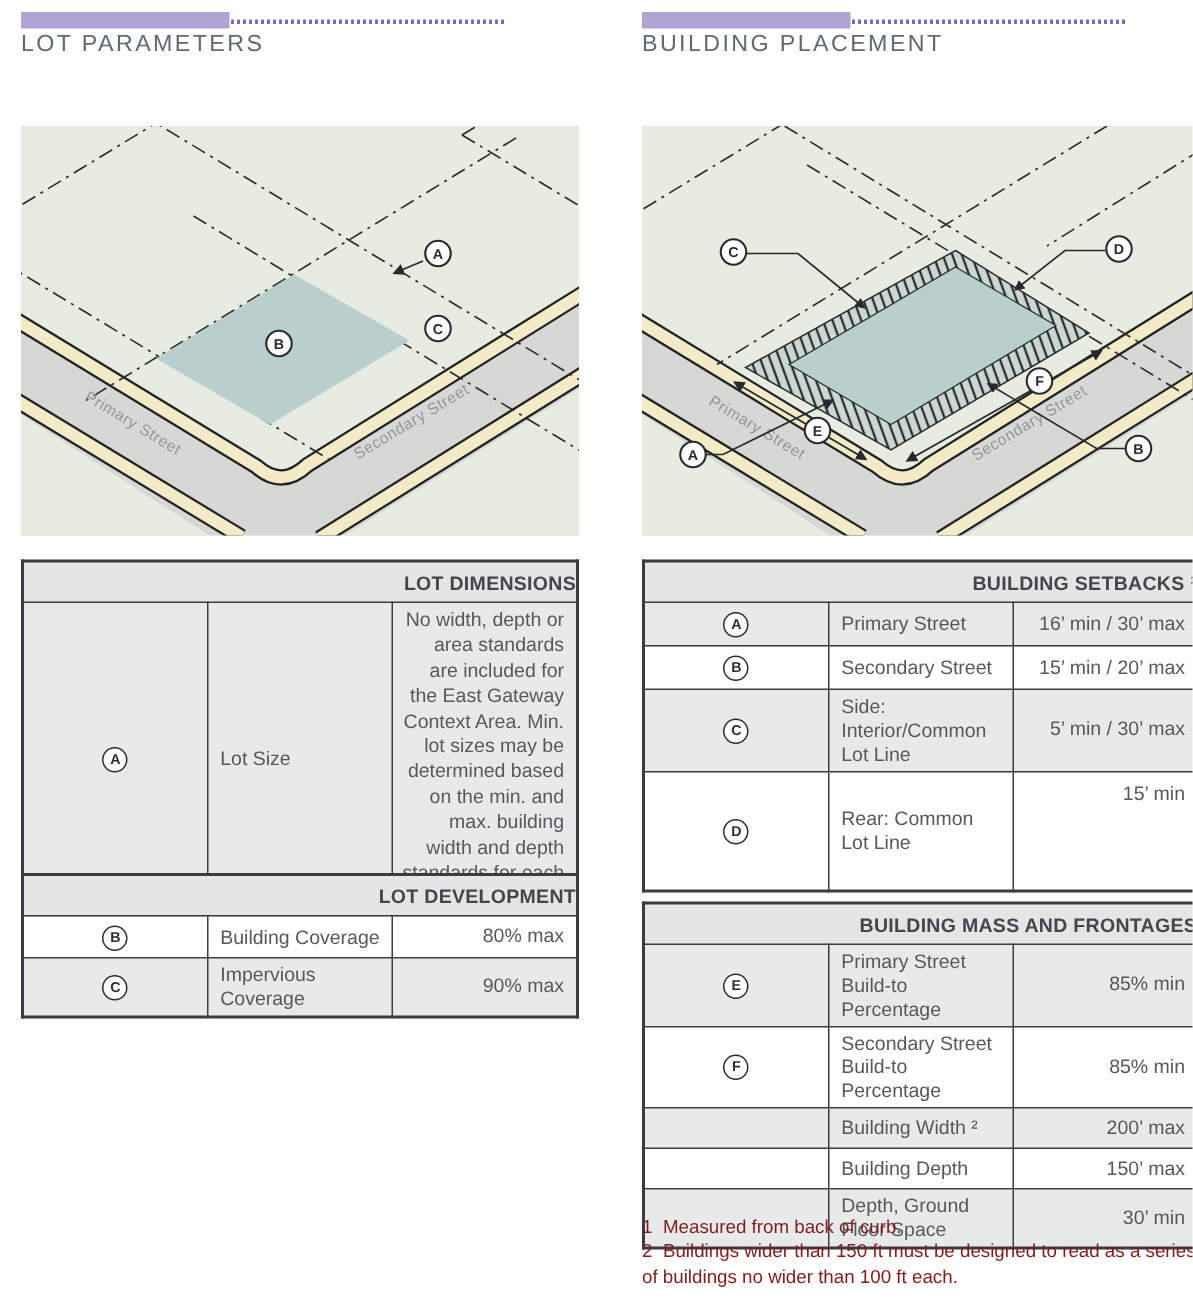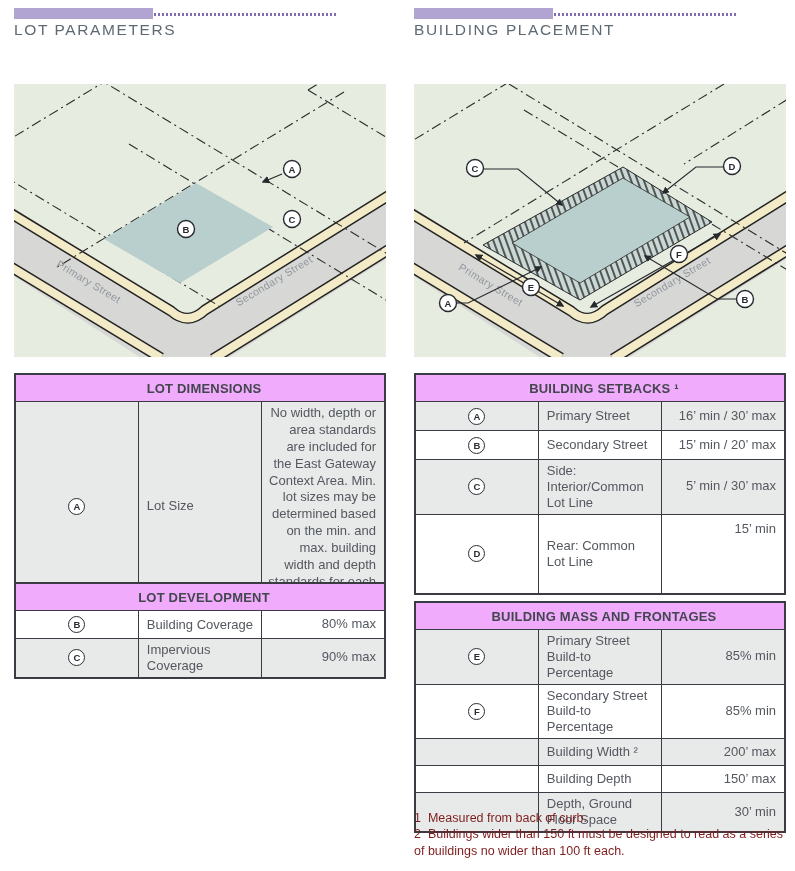--- a/index.html
+++ b/index.html
@@ -1,36 +1,36 @@
 <!DOCTYPE html>
 <html><head>
 <meta charset="utf-8">
 <style>
   html,body{margin:0;padding:0;}
   body{
     width:795px;height:871px;position:relative;background:#ffffff;
     font-family:"Liberation Sans",sans-serif;overflow:hidden;
   }
   .col{position:absolute;top:0;width:324px;height:871px;}
-  .colL{left:14px;} .colR{left:414px;}
+  .colL{left:14px;} .colR{left:428px;}
 
   .dots{position:absolute;top:13px;left:0;right:0;height:3px;
     background:repeating-linear-gradient(90deg,#7e6cb4 0 2px,rgba(0,0,0,0) 2px 4px);}
   .bar{position:absolute;top:8px;left:0;width:139px;height:11px;background:#b2a4d2;}
   .sectitle{position:absolute;top:21px;left:0;font-size:15.5px;letter-spacing:1.6px;
     color:#5f6972;white-space:nowrap;}
 
   .diagram{position:absolute;top:84px;left:0;width:372px;height:273px;display:block;}
 
   .street{font-size:10.5px;fill:#8f969c;letter-spacing:.4px;text-anchor:middle;}
   .dletter{font-size:9.5px;font-weight:bold;fill:#26292e;text-anchor:middle;}
 
   table.ptable{position:absolute;left:0;width:372px;border-collapse:collapse;
     table-layout:fixed;color:#54585f;border:2px solid #3b3b43;}
-  .ptable th{background:#f0abfc;border:1px solid #3b3b43;height:26px;text-align:center;
+  .ptable th{background:#e5e5e5;border:1px solid #3b3b43;height:26px;text-align:right;
     padding:0 0 0 8px;font-size:13px;color:#43464e;letter-spacing:.2px;}
   .ptable td{border:1px solid #3b3b43;font-size:13px;background:#ffffff;vertical-align:middle;}
   .ptable tr.shade td{background:#e8e9e9;}
   td.kcol{width:26px;text-align:center;padding:0;}
   td.lcol{padding:3px 6px 3px 8px;line-height:1.22;}
   td.vcol{width:154px;text-align:right;padding:3px 8px 3px 6px;line-height:1.3;}
   td.vtop{vertical-align:top;padding-top:6px;}
   .kcirc{display:inline-flex;align-items:center;justify-content:center;
     width:15px;height:15px;border:1.4px solid #2a2d33;border-radius:50%;
     background:#fff;font-size:9.5px;font-weight:bold;color:#2a2d33;}

